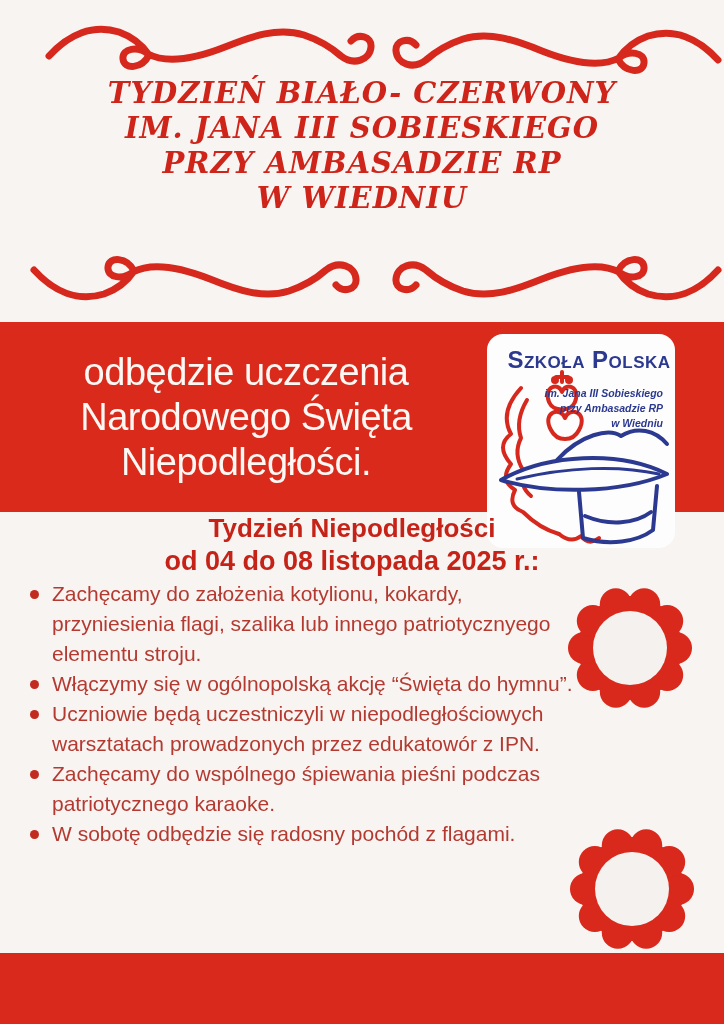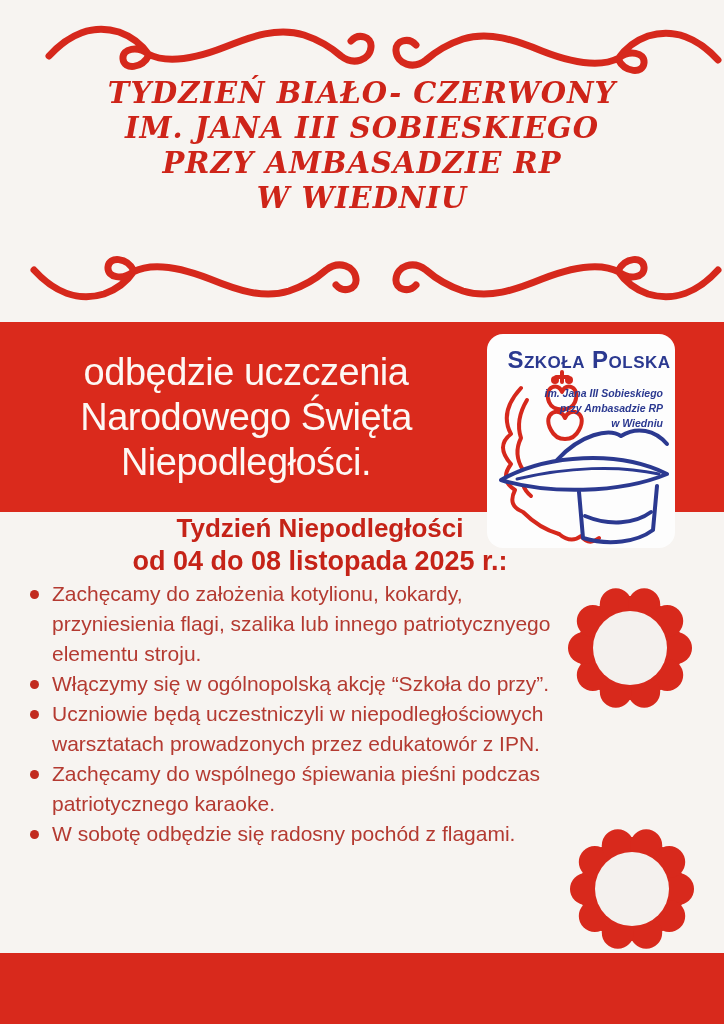--- a/index.html
+++ b/index.html
@@ -48,21 +48,21 @@
     position:absolute;right:12px;top:52px;text-align:right;
     color:#2b3990;font-style:italic;font-weight:bold;
     font-size:10.5px;line-height:15px;
   }
   .logo-art{position:absolute;inset:0;}
   .logo-art svg{width:100%;height:100%;display:block;}
 
   
   .schedule-heading{
     position:absolute;left:0;top:512px;width:640px;text-align:center;
-    color:#c52318;font-weight:bold;
+    color:#c52318;font-weight:bold;padding-left:32px;
   }
   .schedule-heading .h1{font-size:26px;line-height:33px;}
   .schedule-heading .h2{font-size:27px;line-height:33px;}
 
   
   .bullet-list{
     position:absolute;left:26px;top:579px;width:564px;
     margin:0;padding:0;list-style:none;
     color:#b43a31;font-size:21px;line-height:30px;
   }
@@ -161,21 +161,21 @@
     </div>
   </div>
 
   <div class="schedule-heading">
     <div class="h1">Tydzień Niepodległości</div>
     <div class="h2">od 04 do 08 listopada 2025 r.:</div>
   </div>
 
   <ul class="bullet-list">
     <li>Zachęcamy do założenia kotylionu, kokardy, przyniesienia flagi, szalika lub innego patriotycznyego elementu stroju.</li>
-    <li>Włączymy się w ogólnopolską akcję “Szkoła do przy”.</li>
+    <li>Włączymy się w ogólnopolską akcję “Święta do hymnu”.</li>
     <li>Uczniowie będą uczestniczyli w niepodległościowych warsztatach prowadzonych przez edukatowór z IPN.</li>
     <li>Zachęcamy do wspólnego śpiewania pieśni podczas patriotycznego karaoke.</li>
     <li>W sobotę odbędzie się radosny pochód z flagami.</li>
   </ul>
 
   <svg width="0" height="0" style="position:absolute">
     <defs>
       <g id="rosette-shape">
         <g fill="#d8291c">
           <circle cx="65" cy="65" r="52"></circle>

